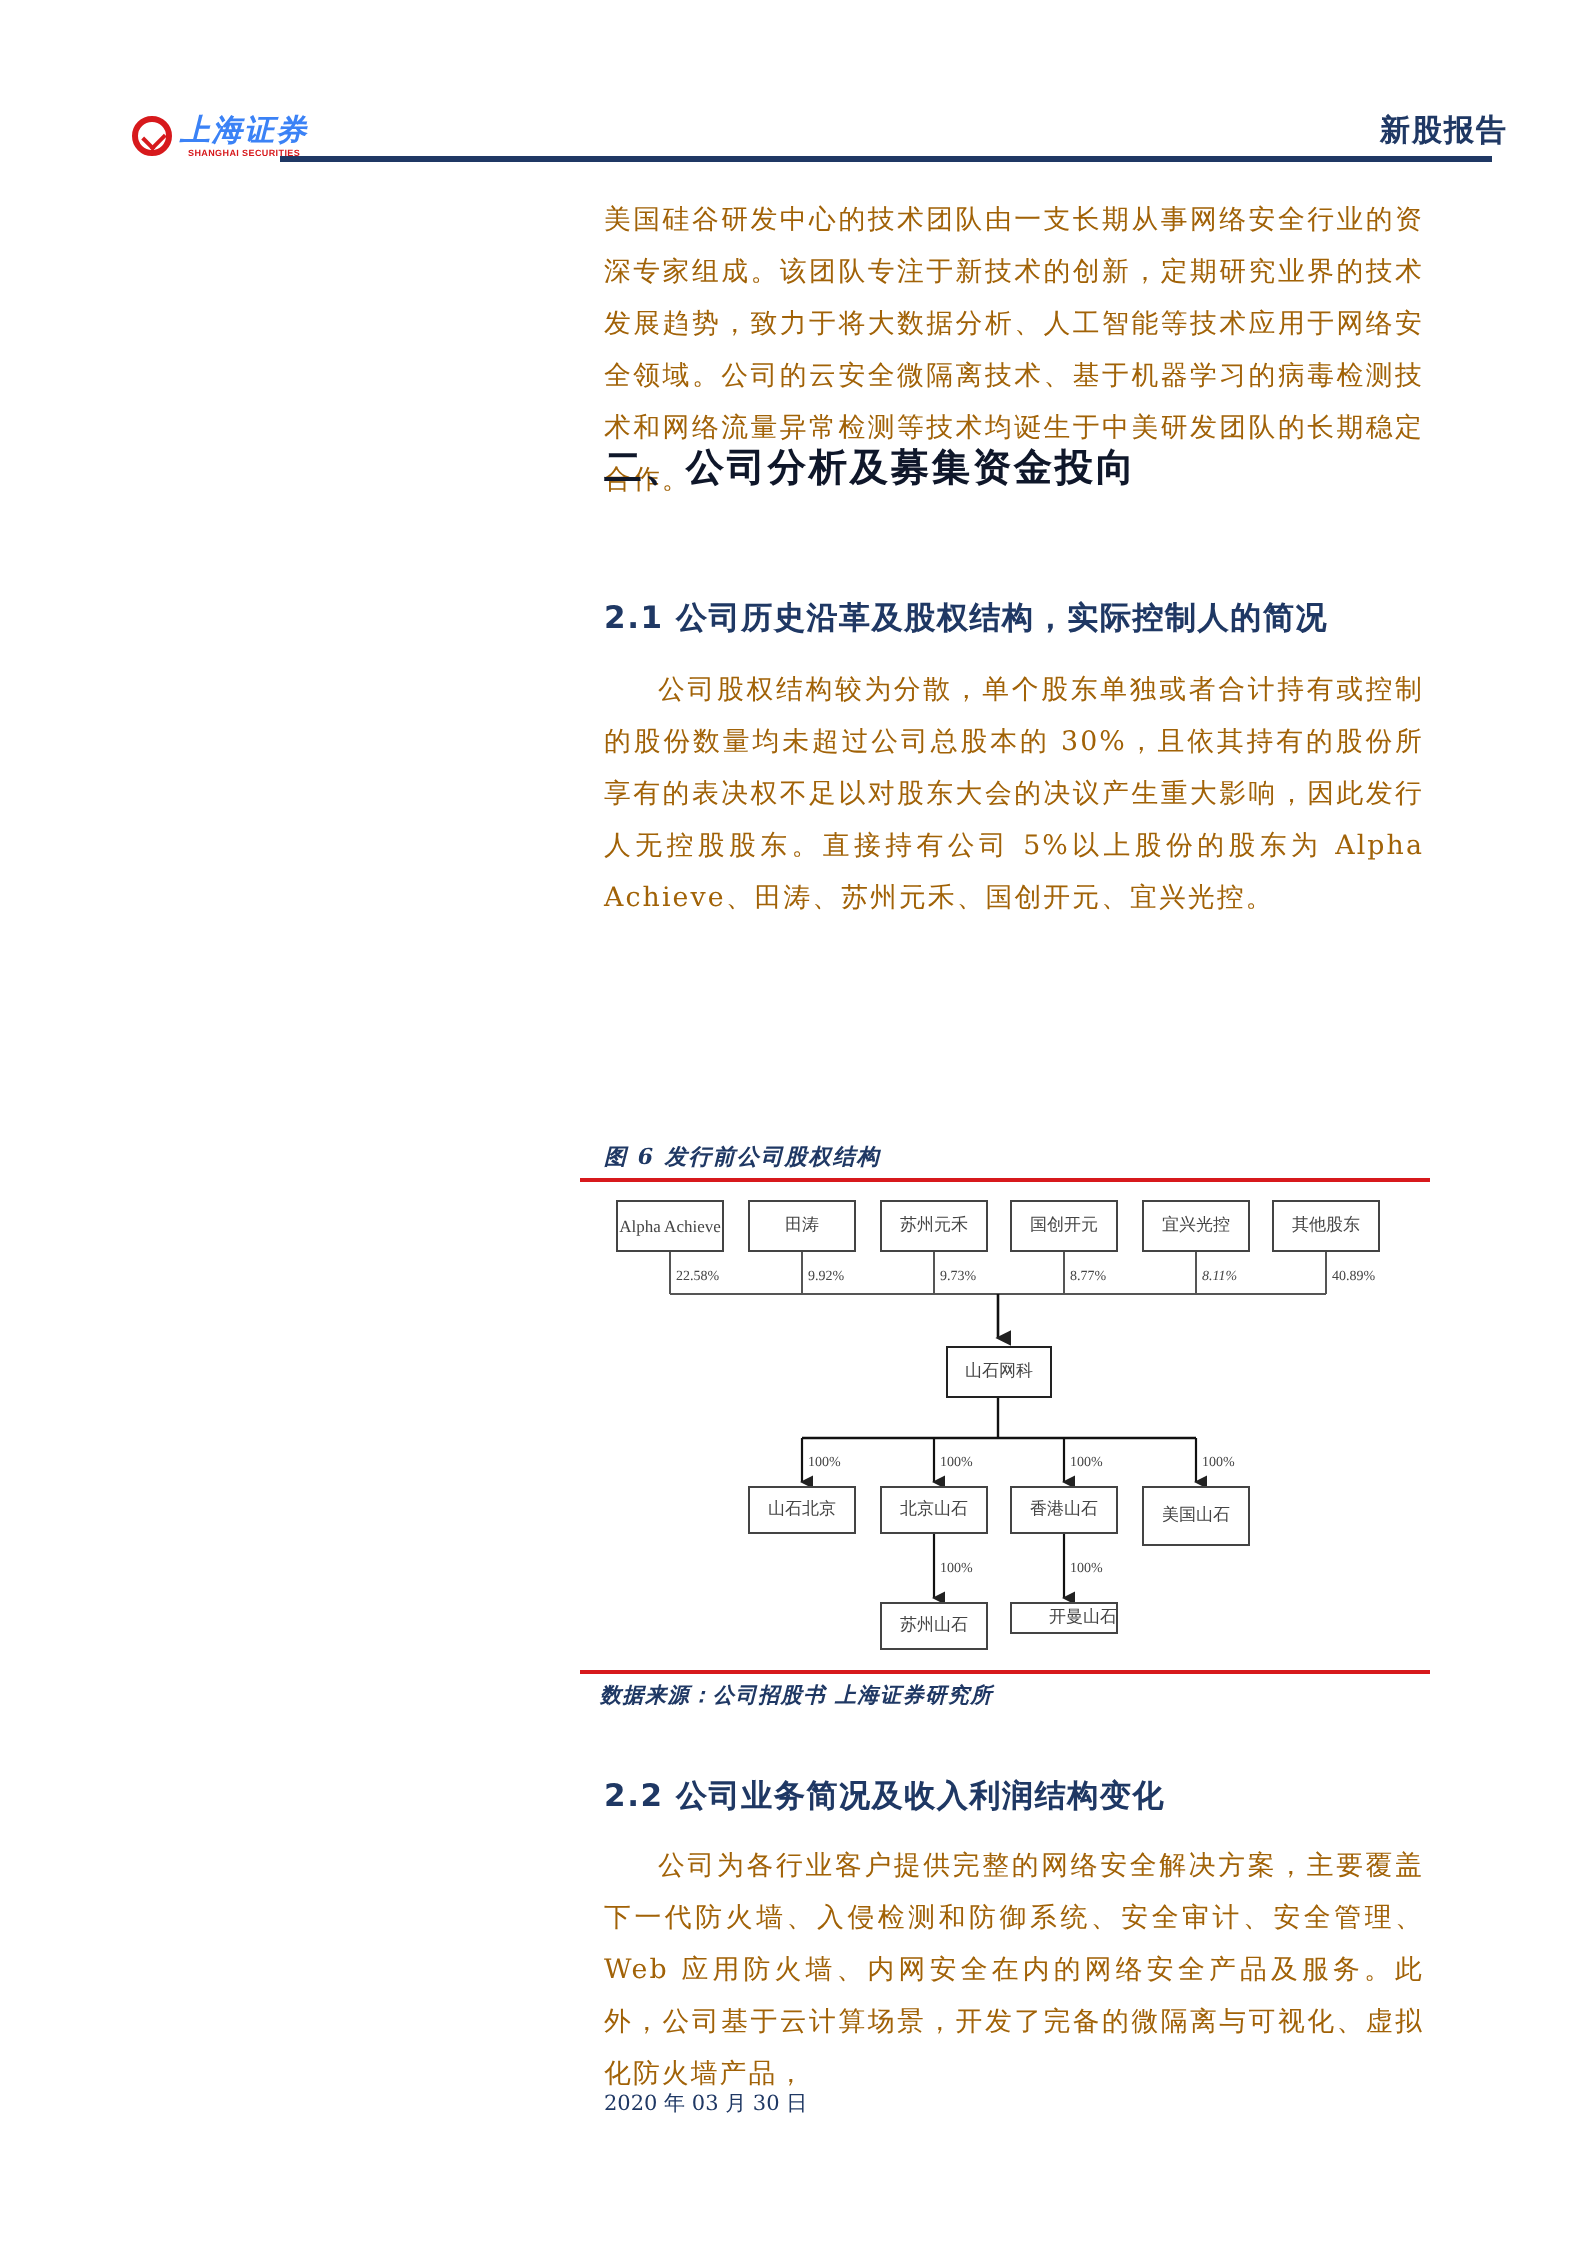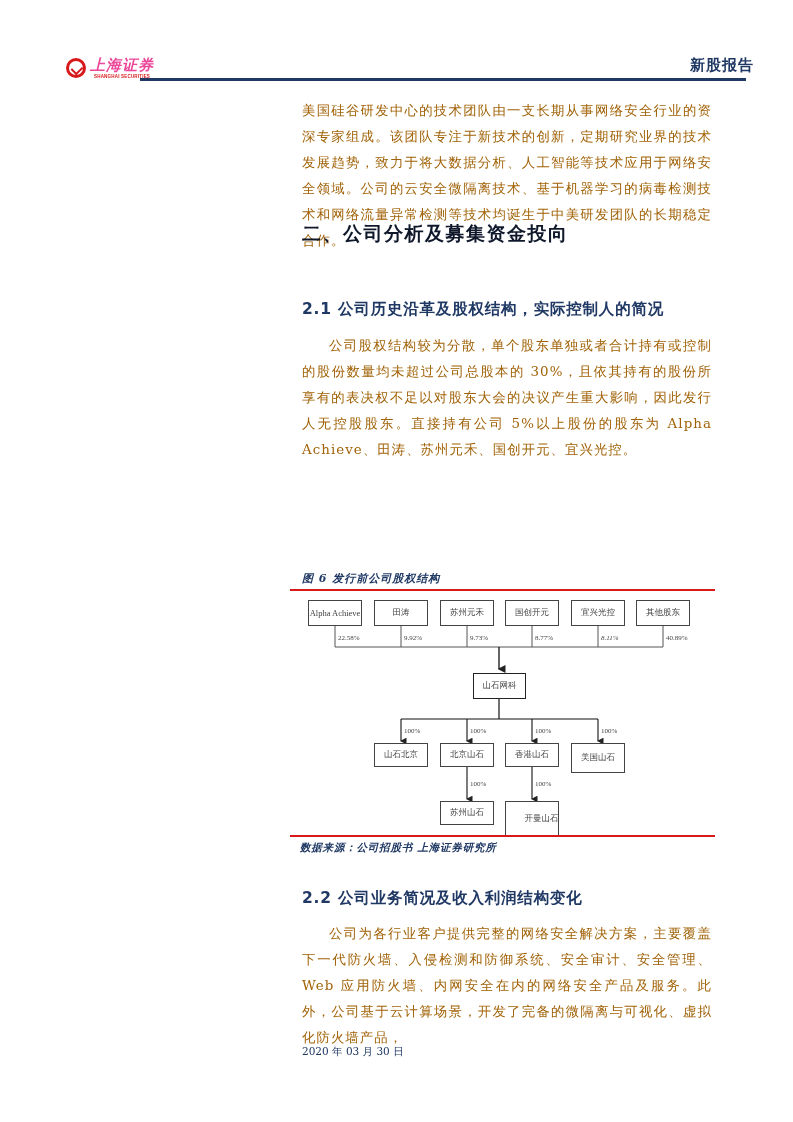--- a/index.html
+++ b/index.html
@@ -5,21 +5,21 @@
   html, body { margin:0; padding:0; background:#ffffff; }
   body { width:793px; height:1122px; position:relative; overflow:hidden;
          font-family:"DejaVu Serif", "Liberation Serif", serif; color:#222; }
   .abs { position:absolute; }
   
   .logo { left:66px; top:56px; width:100px; height:30px; }
   .logo-mark { position:absolute; left:0; top:2px; width:20px; height:20px; border-radius:50%;
                border:3px solid #d7191c; box-sizing:border-box; }
   .logo-mark::after { content:""; position:absolute; left:3px; top:4px; width:8px; height:6px;
                border:2px solid #d7191c; border-top:none; border-right:none; transform:rotate(-45deg); }
-  .logo-cn { position:absolute; left:24px; top:0px; font-size:15px; font-weight:bold; color:#ec4899;
+  .logo-cn { position:absolute; left:24px; top:0px; font-size:15px; font-weight:bold; color:#3b82f6;
              font-style:italic; letter-spacing:1px; font-family:"DejaVu Serif", serif; white-space:nowrap; }
   .logo-en { position:absolute; left:28px; top:18px; font-size:4.5px; font-weight:bold; color:#d7191c;
              font-family:"Liberation Sans", sans-serif; white-space:nowrap; letter-spacing:0.2px; }
   .header-line { left:140px; top:78px; width:606px; height:3px; background:#1f3864; }
   .header-title { left:690px; top:56px; font-size:15px; font-weight:bold; color:#1f3864; letter-spacing:1px; }
 
   
   .para { left:302px; width:410px; font-size:13.4px; line-height:26px; color:#a16207;
           text-align:justify; letter-spacing:1.05px; }
   .para p { margin:0; }
@@ -123,21 +123,21 @@
   <div class="pct" style="left:311px;top:132px;">100%</div>
 
   <div class="box" style="left:84px;top:148px;width:54px;height:24px;">山石北京</div>
   <div class="box" style="left:150px;top:148px;width:54px;height:24px;">北京山石</div>
   <div class="box" style="left:215px;top:148px;width:54px;height:24px;">香港山石</div>
   <div class="box" style="left:281px;top:148px;width:54px;height:30px;">美国山石</div>
 
   <div class="pct" style="left:180px;top:185px;">100%</div>
   <div class="pct" style="left:245px;top:185px;">100%</div>
   <div class="box" style="left:150px;top:206px;width:54px;height:24px;">苏州山石</div>
-  <div class="box" style="left:215px;top:206px;width:54px;height:36px;padding-left:19px;">开曼山石</div>
+  <div class="box" style="left:215px;top:206px;width:54px;height:16px;padding-left:19px;">开曼山石</div>
 </div>
 
 <div class="abs red-line" style="top:835px;"></div>
 <div class="abs source">数据来源：公司招股书 上海证券研究所</div>
 
 <div class="abs h2" style="top:888px;">2.2 公司业务简况及收入利润结构变化</div>
 <div class="abs para" style="top:921px;">
   <p class="indent">公司为各行业客户提供完整的网络安全解决方案，主要覆盖下一代防火墙、入侵检测和防御系统、安全审计、安全管理、Web 应用防火墙、内网安全在内的网络安全产品及服务。此外，公司基于云计算场景，开发了完备的微隔离与可视化、虚拟化防火墙产品，</p>
 </div>
 

